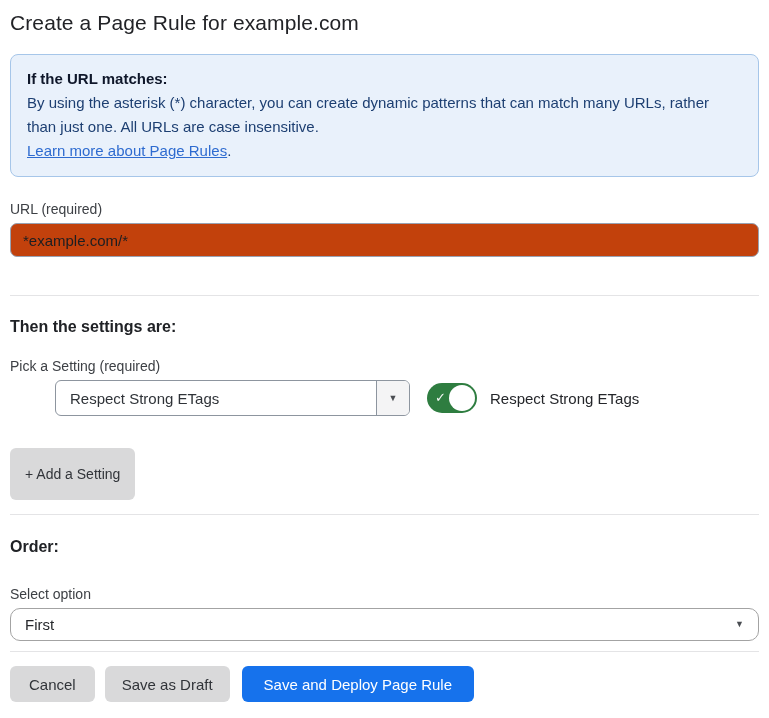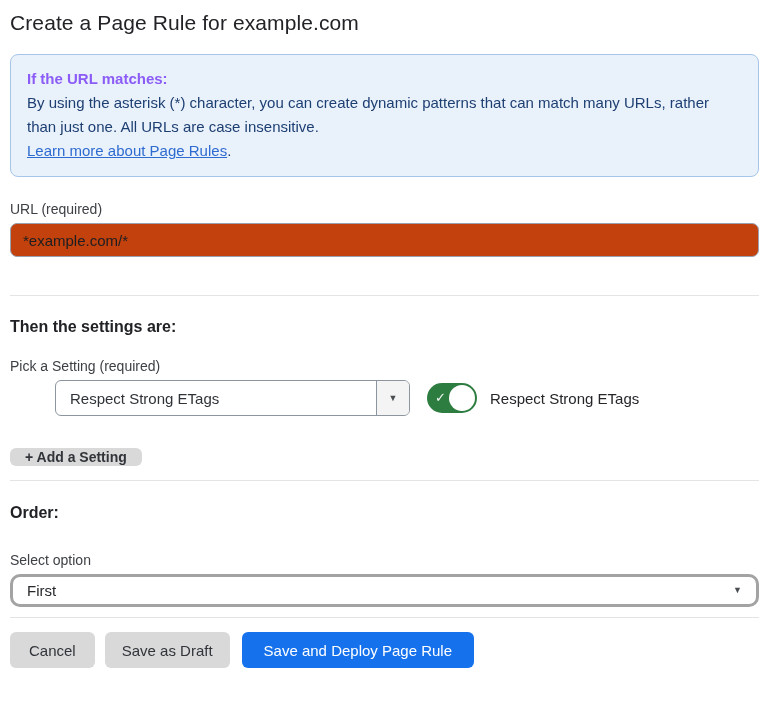--- a/index.html
+++ b/index.html
@@ -26,21 +26,21 @@
     background: #e9f1fb;
     border: 1px solid #a6c6e9;
     border-radius: 8px;
     padding: 12px 16px 13px 16px;
     font-size: 15px;
     line-height: 24px;
     color: #1d3f72;
   }
   .info-box .info-heading {
     font-weight: 700;
-    color: #8b5cf6;
+    color: #0f172a;
   }
   .info-box a.info-link {
     color: #2e6bd0;
     text-decoration: underline;
     cursor: pointer;
   }
 
   .field-label {
     font-size: 14px;
     color: #3d4045;
@@ -162,35 +162,34 @@
     border-radius: 6px;
     font-family: "Liberation Sans", "DejaVu Sans", sans-serif;
     cursor: pointer;
   }
   .btn-gray {
     background: #d9d9da;
     color: #313439;
   }
   .add-setting-btn {
     margin-top: 32px;
-    height: 18px;
+    height: 52px;
     padding: 0 15px;
     font-size: 14px;
-    font-weight: bold;
   }
 
   .order-heading { margin-top: 22px; }
   .order-select-label { margin-top: 29px; }
 
   .order-select {
     margin-top: 5px;
     width: 749px;
     height: 33px;
     background: #ffffff;
-    border: 3px solid #a3a3a3;
+    border: 1px solid #a3a3a3;
     border-radius: 10px;
     display: flex;
     align-items: center;
     justify-content: space-between;
     padding: 0 14px;
     cursor: pointer;
   }
   .order-select .select-value {
     font-size: 15px;
     color: #26282c;

